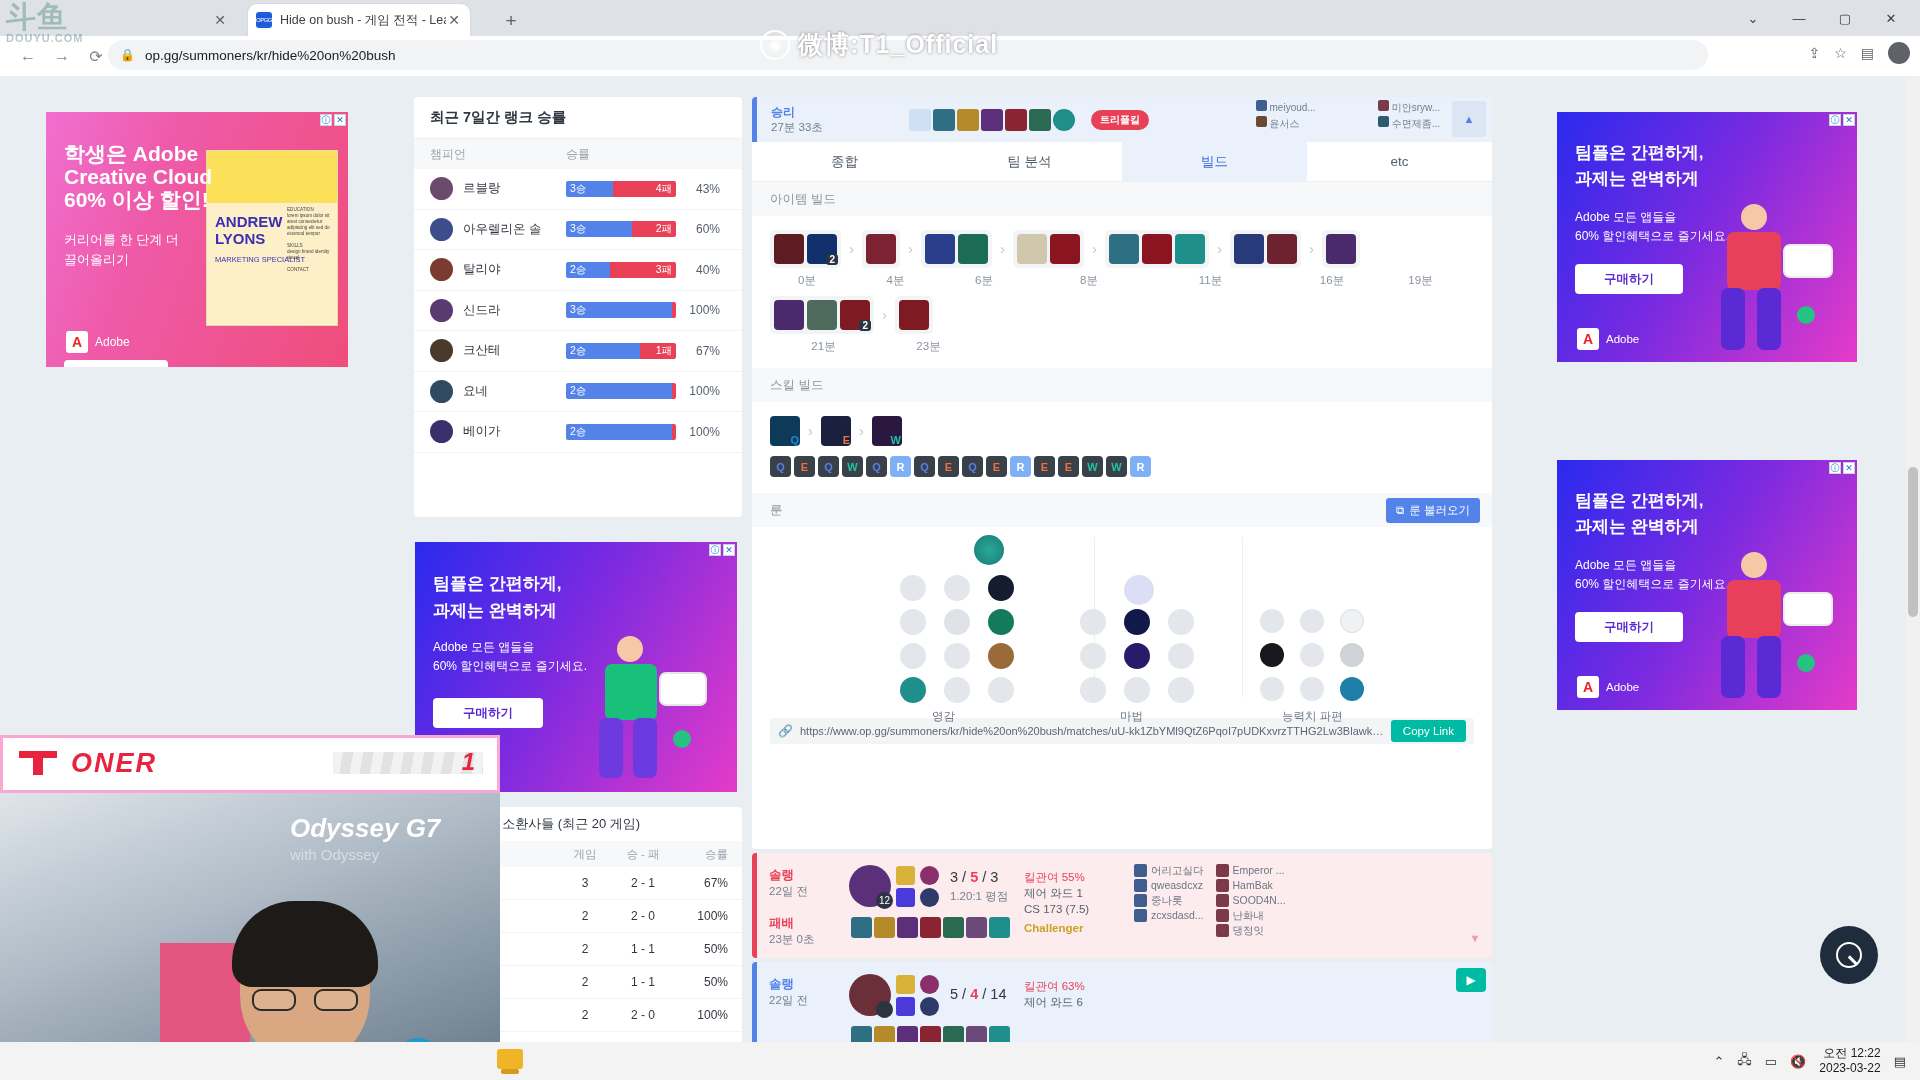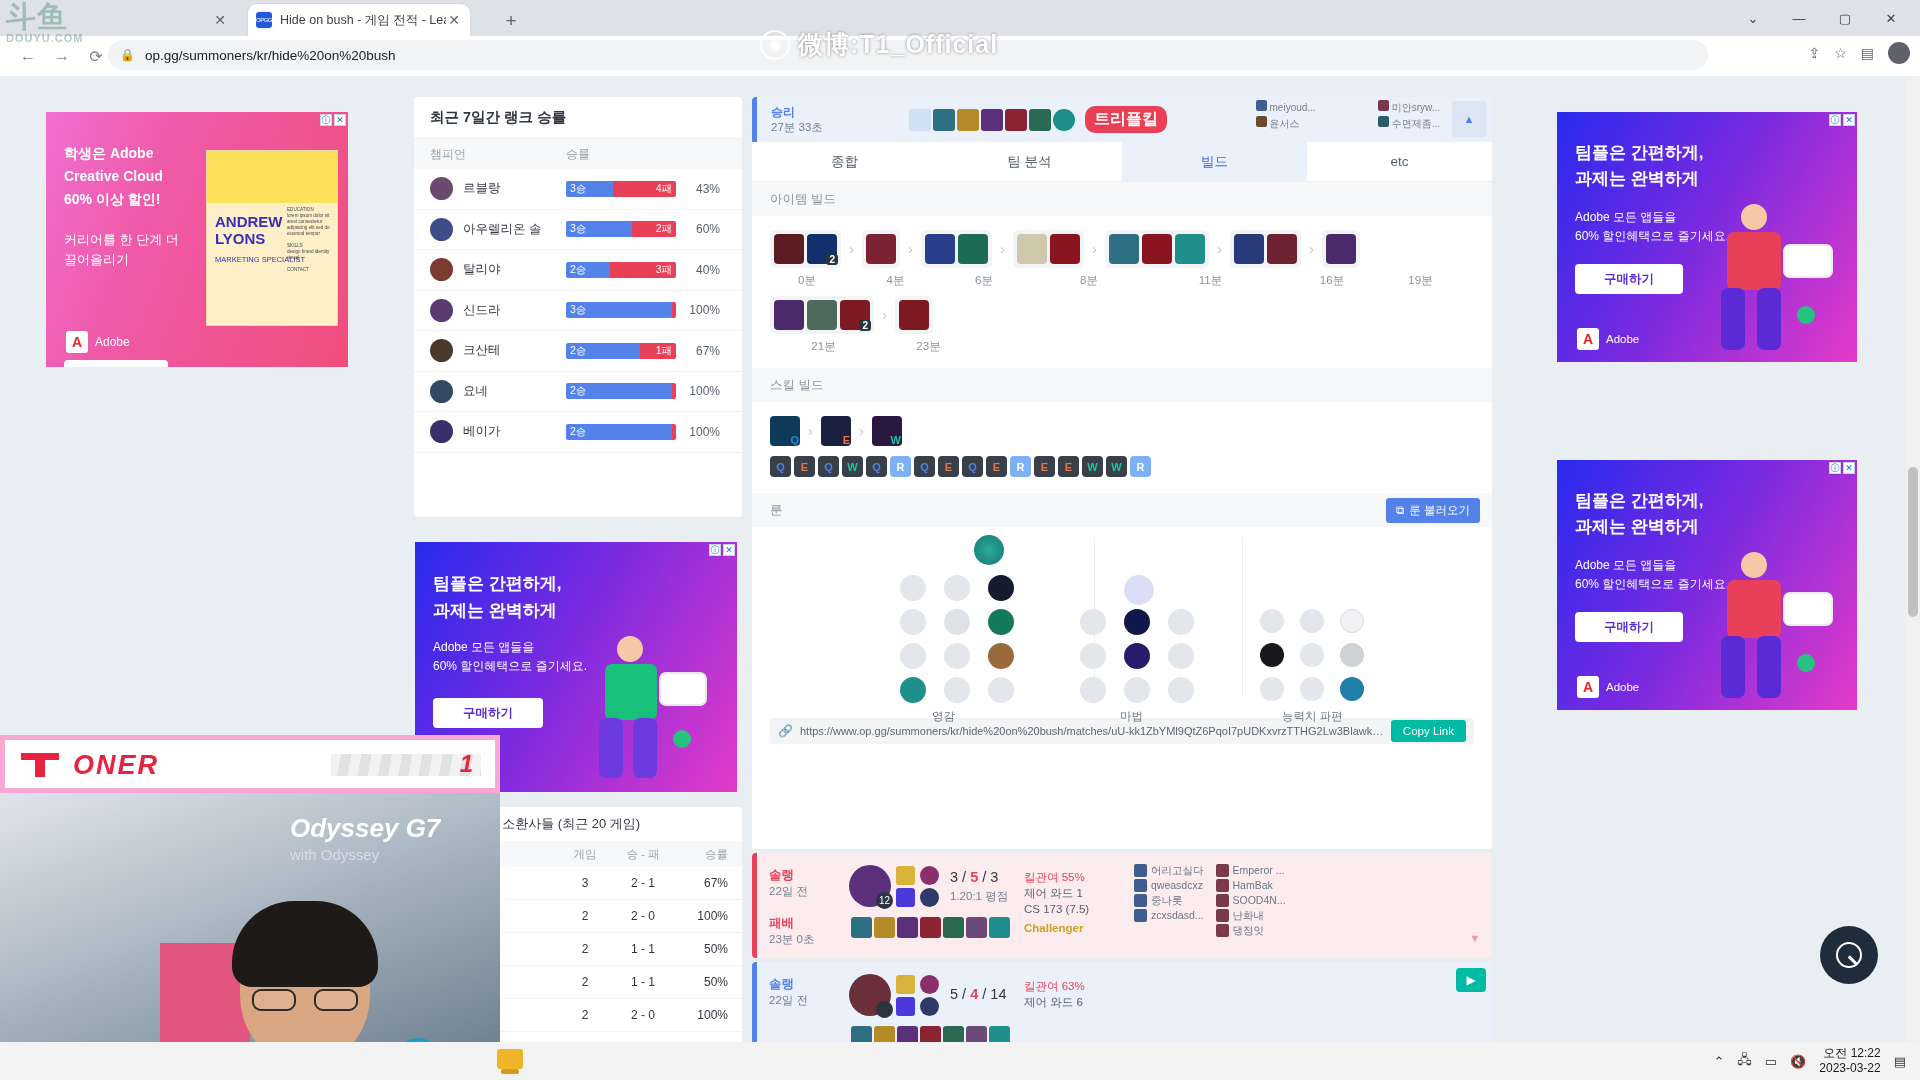--- a/index.html
+++ b/index.html
@@ -42,21 +42,21 @@
   
   .page { position:absolute; left:0; top:77px; width:1920px; height:975px; background:#e9eef3; overflow:hidden; }
 
   
   .adbox { position:absolute; background:#fff; overflow:hidden; }
   .ad-badges { position:absolute; top:2px; right:2px; display:flex; gap:2px; z-index:5;}
   .ad-badges i { width:12px; height:12px; background:#fff; border:1px solid #c9d3dd; font-style:normal; font-size:9px;
      color:#1a73e8; display:flex; align-items:center; justify-content:center; }
 
   .ad-left { left:46px; top:35px; width:302px; height:255px; background:linear-gradient(110deg,#f06fd0 0%,#ef5aa8 35%,#ef4e7b 100%); }
-  .ad-left .copy { position:absolute; left:18px; top:30px; width:150px; color:#fff; font-size:14px; font-weight:bold; line-height:23px;}
+  .ad-left .copy { position:absolute; left:18px; top:30px; width:150px; color:#fff; font-size:21px; font-weight:bold; line-height:23px;}
   .ad-left .sub { position:absolute; left:18px; top:118px; width:140px; color:#fff; font-size:13px; line-height:20px;}
   .ad-left .cta { position:absolute; left:18px; top:248px; width:104px; height:30px; background:#fff; border-radius:4px; color:#e0367a;
      font-size:12.5px; font-weight:bold; display:flex; align-items:center; justify-content:center; }
   .ad-left .brand { position:absolute; left:20px; bottom:14px; display:flex; align-items:center; gap:7px; color:#fff; font-size:12px;}
   .ad-left .brand .a { width:22px; height:22px; background:#fff; color:#ed2224; font-weight:bold; border-radius:3px; font-size:14px;
      display:flex; align-items:center; justify-content:center;}
   .ad-left .poster { position:absolute; left:160px; top:38px; width:132px; height:176px; background:#fdf0c8; border:1px solid #e7d9a8;}
   .ad-left .poster .nm { position:absolute; left:8px; top:62px; color:#3a2fb5; font-weight:bold; font-size:15px; line-height:17px;}
   .ad-left .poster .rl { position:absolute; left:8px; top:104px; color:#3a2fb5; font-size:7.5px; }
   .ad-left .poster .ylw { position:absolute; left:0; top:0; width:100%; height:52px; background:#fde05a;}
@@ -114,21 +114,21 @@
   
   .main { position:absolute; left:752px; top:20px; width:740px; }
   .mdetail { background:#fff; border-radius:4px; overflow:hidden; }
   .match-head { height:45px; background:#eaf1fb; border-left:5px solid #5383e8; display:flex; align-items:center; padding:0 6px 0 14px; position:relative;}
   .match-head .res { width:88px; }
   .match-head .res .r { font-size:12px; color:#5383e8; font-weight:bold; line-height:15px;}
   .match-head .res .t { font-size:11.5px; color:#75808d; line-height:15px;}
   .itemrow { display:flex; gap:2px; align-items:center; margin-left:50px; }
   .it { width:22px; height:22px; border-radius:3px; }
   .it.empty { background:#cfe0f5; }
-  .badge-kill { margin-left:10px; background:#e84057; color:#fff; font-size:16px; font-weight:bold; padding:3px 9px; border-radius:10px;}
+  .badge-kill { margin-left:16px; background:#e84057; color:#fff; font-size:10px; font-weight:bold; padding:3px 9px; border-radius:10px;}
   .collapse-btn { position:absolute; right:6px; top:4px; width:34px; height:36px; background:#dbe5f3; border-radius:3px;
      display:flex; align-items:center; justify-content:center; color:#5383e8; font-size:11px;}
   .players-mini { position:absolute; right:52px; top:3px; display:flex; gap:14px; font-size:10px; color:#75808d; }
   .players-mini .col div { display:flex; align-items:flex-start; gap:3px; line-height:16px;margin-left:48px; }
   .players-mini .sq { width:11px;height:11px;border-radius:2px;flex:0 0 11px;}
 
   .tabs { height:40px; display:flex; border-bottom:1px solid #eceff2; }
   .tabs .tb { flex:1; display:flex; align-items:center; justify-content:center; font-size:13.5px; color:#55606d; }
   .tabs .tb.sel { background:#eaf1fb; color:#3a6fd8; }
 
@@ -194,21 +194,21 @@
   .mr-c4 { flex:1; display:flex; gap:12px; padding-top:10px; font-size:10.5px; color:#6b7682;}
   .mr-c4 .col div { display:flex; align-items:center; gap:4px; line-height:15px; }
   .mr-c4 .sq { width:13px;height:13px;border-radius:2px;flex:0 0 13px;}
   .mr-expand { width:34px; display:flex; align-items:flex-end; justify-content:center; padding-bottom:14px; color:#e8a0ab; font-size:11px;}
   .mr-expand.w { color:#9dbbee; }
   .vid-badge { position:absolute; right:-42px; top:36px; width:30px;height:24px;background:#00bba3;border-radius:4px;
      display:flex;align-items:center;justify-content:center;color:#fff;font-size:12px;}
 
   
   .cam { position:absolute; left:0; top:735px; width:500px; height:310px; background:#203040; overflow:hidden; }
-  .cam .banner { position:absolute; left:0; top:0; width:500px; height:58px; background:#fff; border:5px solid #f9a8d4; }
+  .cam .banner { position:absolute; left:0; top:0; width:500px; height:58px; background:#fff; border:3px solid #f9a8d4; }
   .cam .banner .t1 { position:absolute; left:14px; top:9px; width:42px; height:30px; }
   .cam .banner .oner { position:absolute; left:68px; top:10px; font-size:27px; font-weight:bold; color:#e8233f; font-style:italic; letter-spacing:2px;}
   .cam .banner .stripe { position:absolute; right:14px; top:14px; width:150px; height:22px;
      background:repeating-linear-gradient(100deg,#f2f2f2 0 10px,#e2e2e2 10px 20px);}
   .cam .banner .one { position:absolute; right:22px; top:10px; font-size:24px; font-weight:bold; color:#e8233f; font-style:italic;}
   .cam .odyssey { position:absolute; left:290px; top:78px; color:#fff; font-size:26px; font-weight:bold; font-style:italic;}
   .cam .odyssey .sm { display:block; font-size:15px; font-weight:normal; font-style:normal; color:#d7dde3; margin-top:2px;}
   .cam .bg { position:absolute; inset:58px 0 0 0; background:linear-gradient(160deg,#dfe5ea 0%,#aebac5 45%,#6f8190 100%);}
   .cam .pinkwall { position:absolute; left:160px; top:150px; width:90px; height:160px; background:#e2557f;}
   .cam .person-head { position:absolute; left:240px; top:120px; width:130px; height:150px; border-radius:50% 50% 45% 45%; background:#d9a882;}

